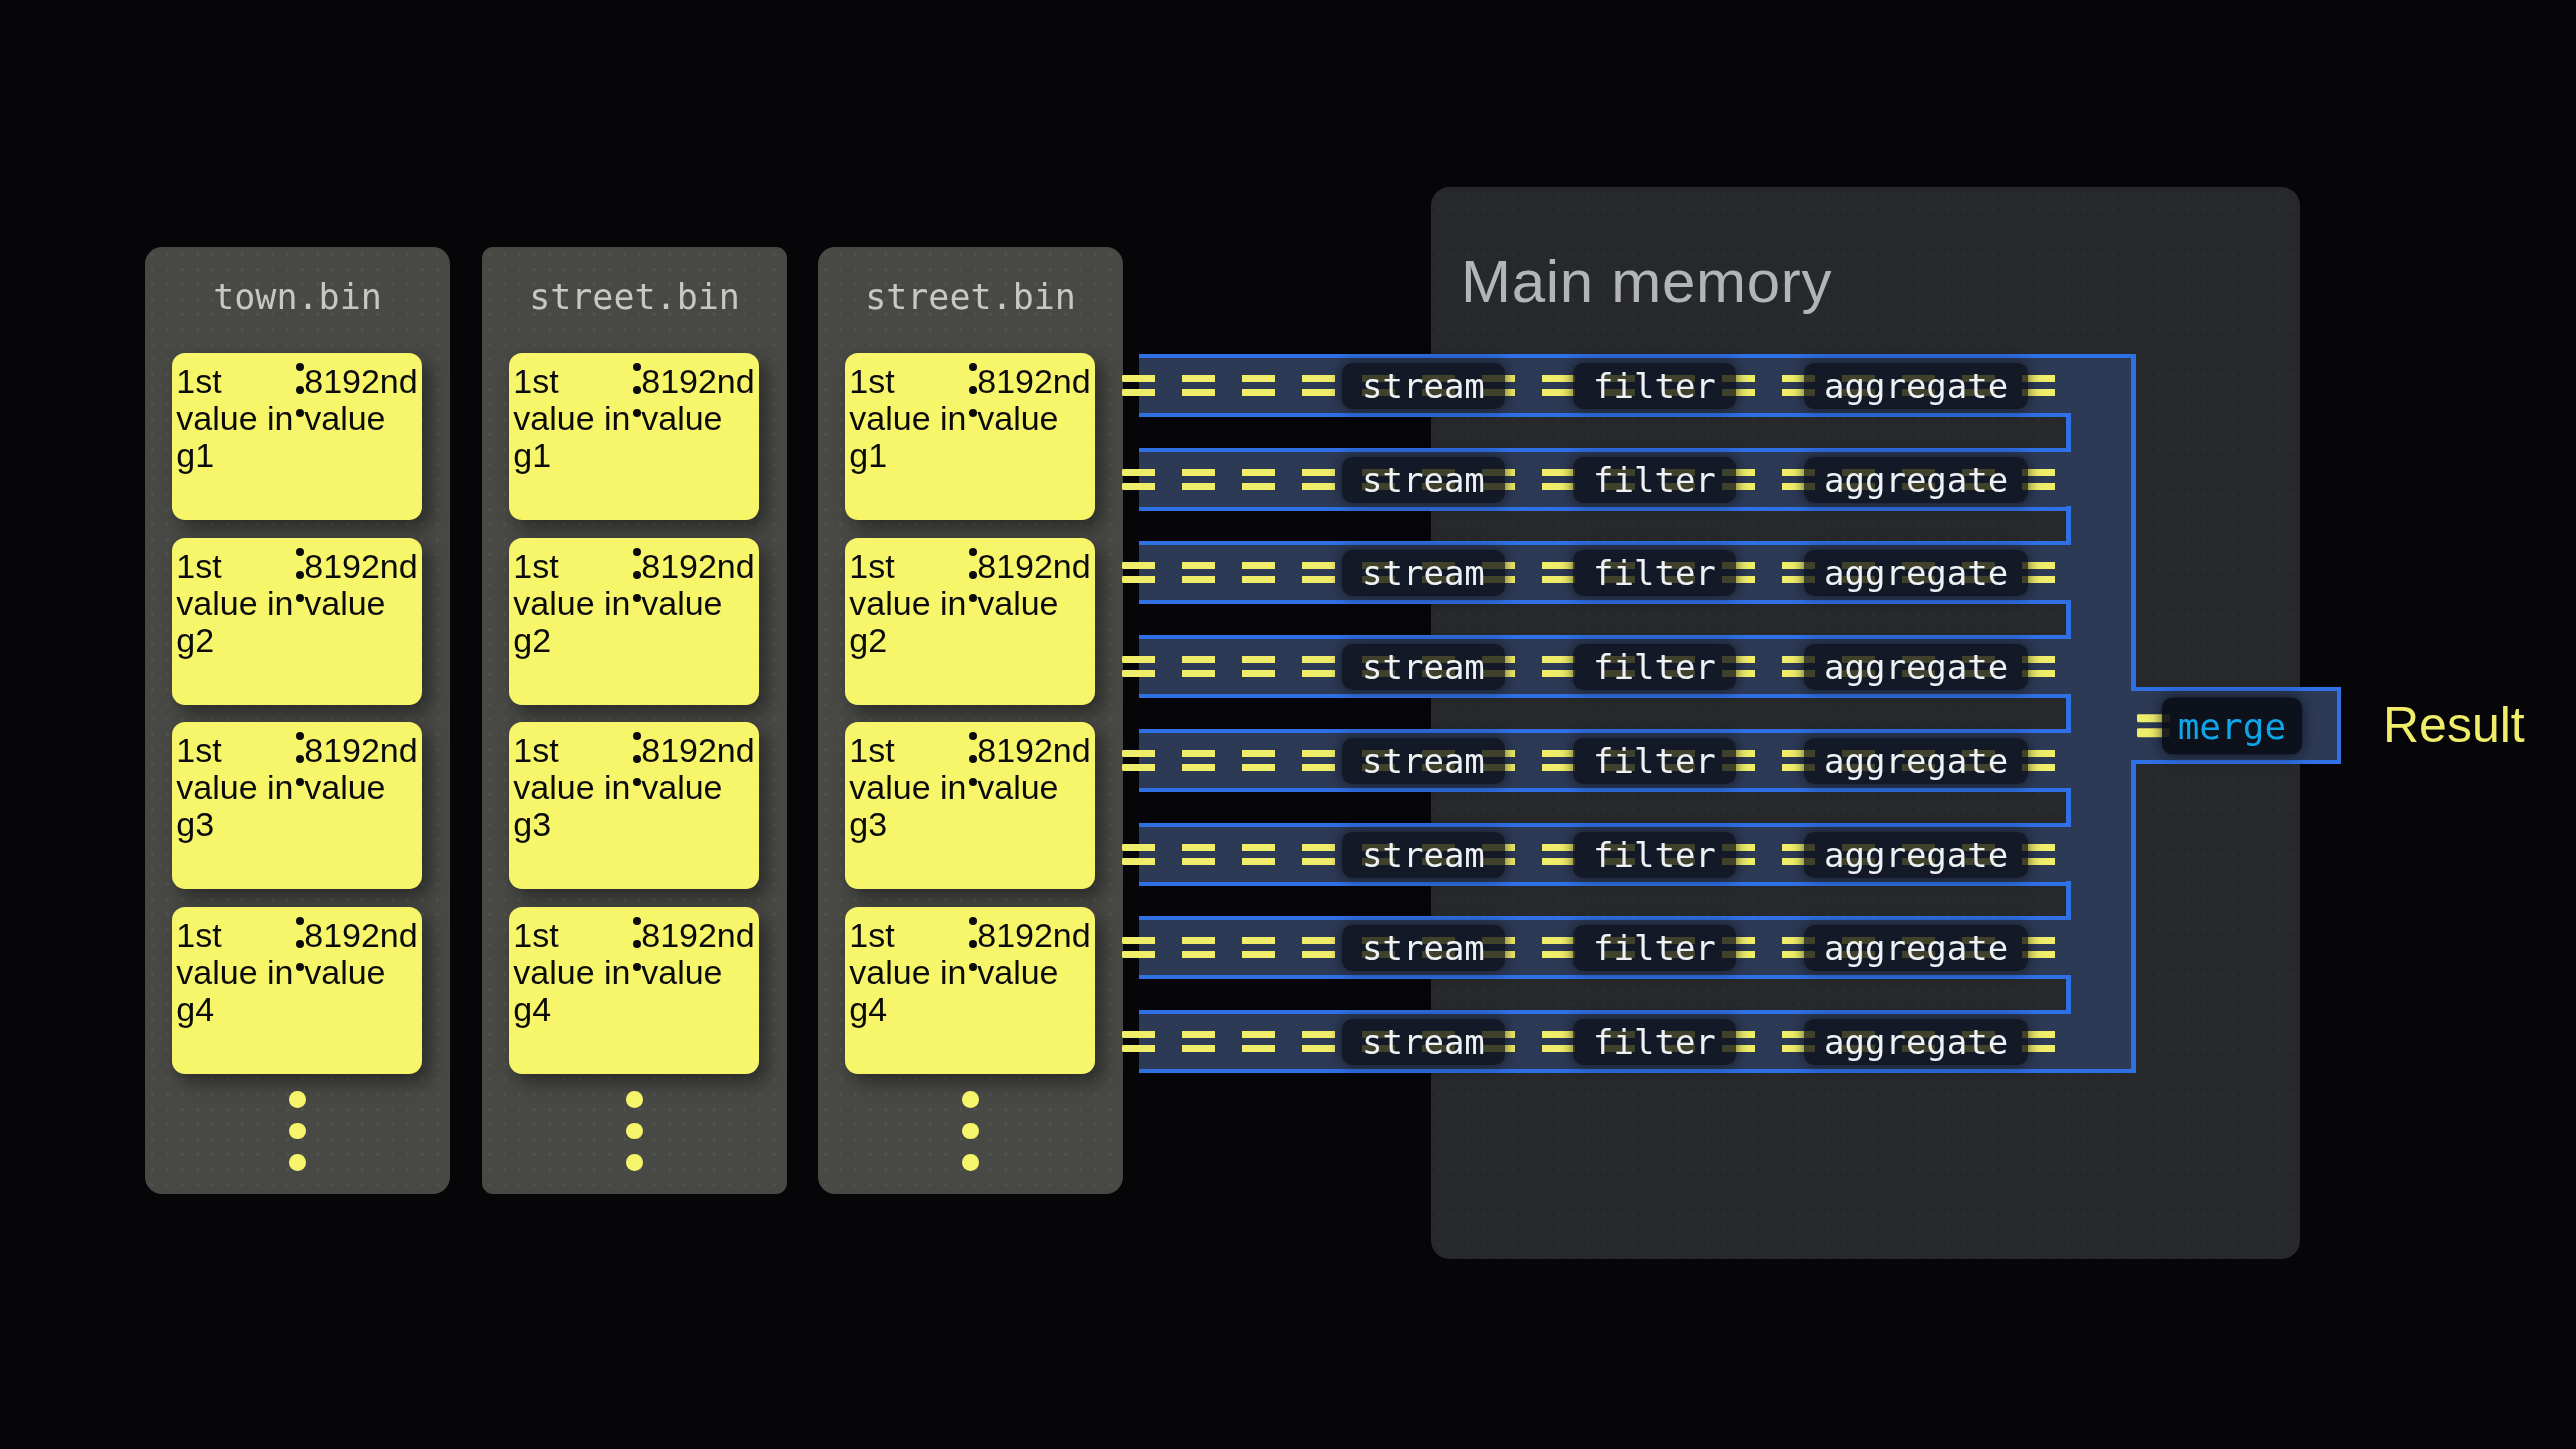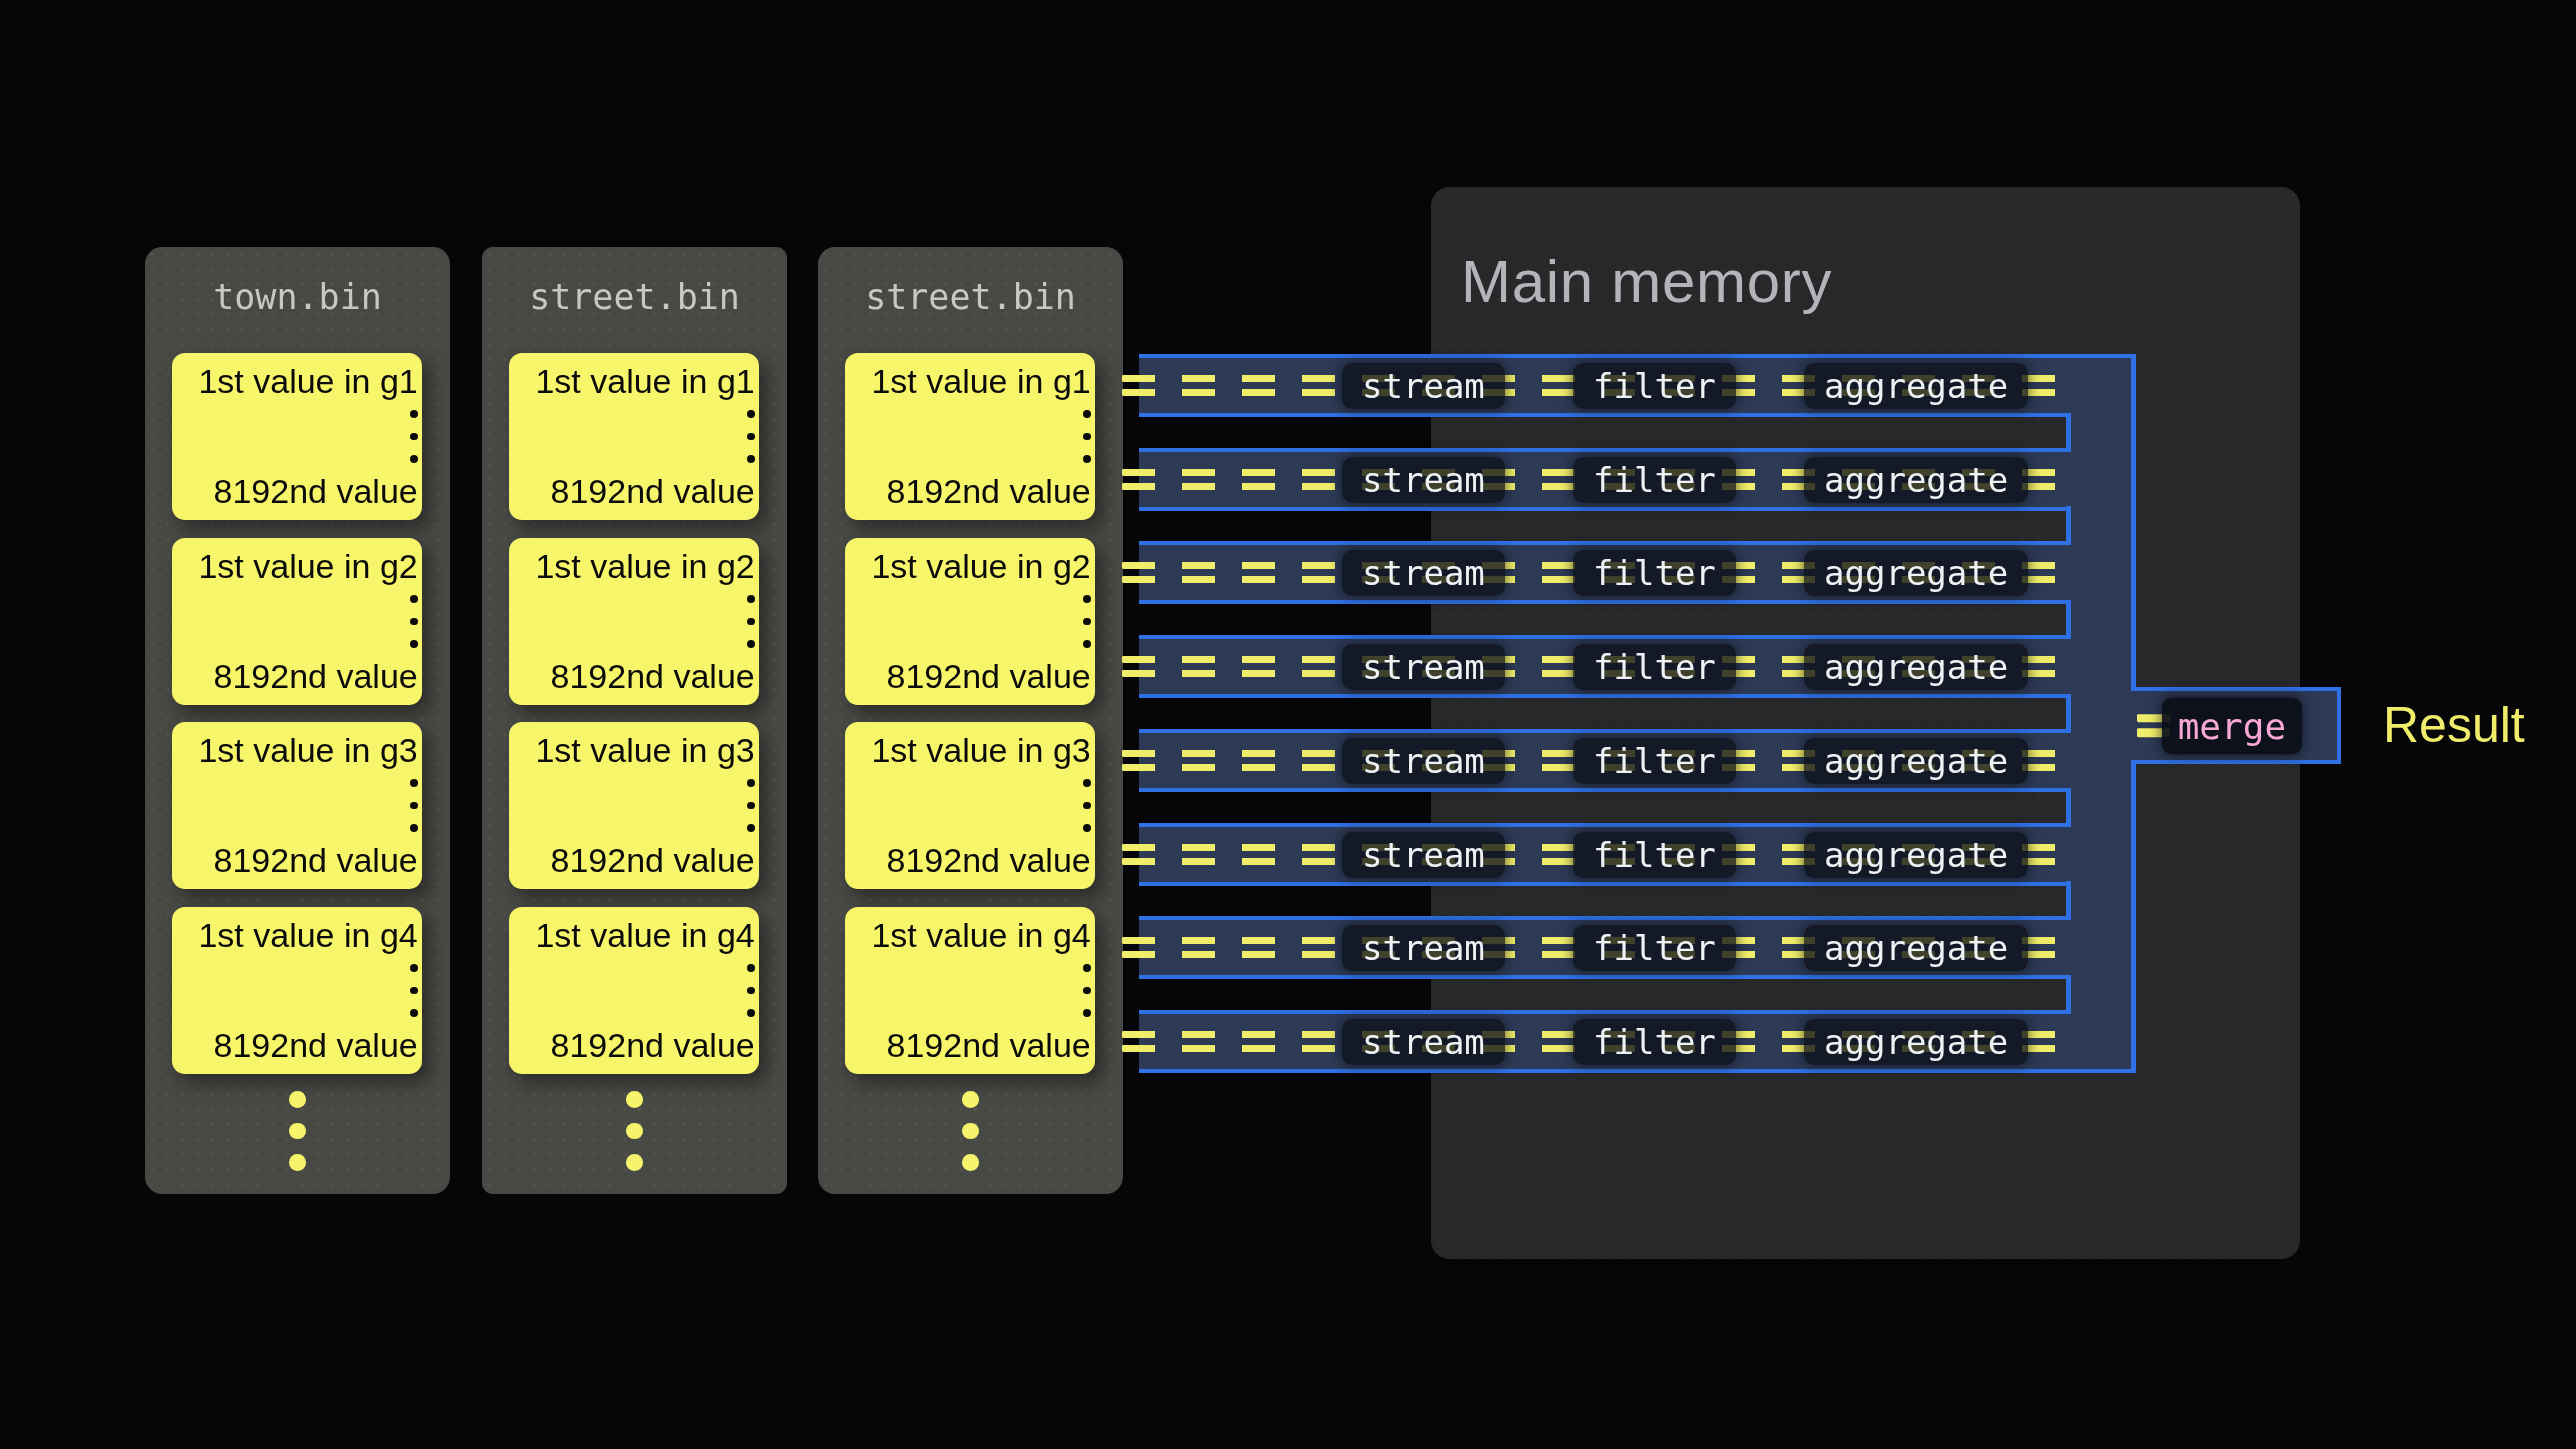--- a/index.html
+++ b/index.html
@@ -7,21 +7,21 @@
           font-family:"Liberation Sans",sans-serif;}
 
   
   .file-col{position:absolute;top:247px;width:305px;height:947px;background:#484845;border-radius:17px;
             background-image:radial-gradient(rgba(255,255,255,0.045) 1.8px,transparent 2.1px);
             background-size:15px 15px;}
   .col-town{left:145px;} .col-street{left:482px;border-radius:11px;} .col-price{left:818px;}
   .file-title{position:absolute;top:33px;left:0;right:0;text-align:center;
               font-family:"DejaVu Sans Mono",monospace;font-size:35px;line-height:35px;color:#c7c7c6;}
   .vbox{position:absolute;left:27px;width:250px;height:167px;background:#f7f66b;border-radius:13px;
-        box-shadow:7.2px 8.6px 17px rgba(0,0,0,0.40);display:flex;flex-direction:column;align-items:flex-end;
+        box-shadow:7.2px 8.6px 17px rgba(0,0,0,0.40);display:flex;flex-direction:row;align-items:flex-start;
         box-sizing:border-box;padding:10px 4.3px;color:#0b0b0b;font-size:34px;line-height:37px;}
   .vb0{top:106px;} .vb1{top:291px;} .vb2{top:475px;} .vb3{top:660px;}
   .vdots{flex:1;display:flex;flex-direction:column;justify-content:center;align-items:center;gap:15px;}
   .vdots i{width:7.9px;height:7.9px;border-radius:50%;background:#0b0b0b;}
   .col-dots{position:absolute;left:0;right:0;top:844px;display:flex;flex-direction:column;align-items:center;gap:15px;}
   .col-dots i{width:16.5px;height:16.5px;border-radius:50%;background:#f5f46a;}
 
   
   .memory{position:absolute;left:1431px;top:187px;width:869px;height:1072px;background:#26282a;border-radius:18.6px;
           background-image:radial-gradient(rgba(255,255,255,0.02) 1.8px,transparent 2.1px);background-size:15px 15px;}
@@ -49,21 +49,21 @@
   .trunk-border{position:absolute;left:992px;width:5px;background:#2f70e5;}
   .tb-top{top:0;height:333px;} .tb-bottom{top:410px;height:309px;}
 
   
   .merge-box{position:absolute;left:992px;top:333px;width:210px;height:77px;background:#2d3a56;box-sizing:border-box;
              border:4.3px solid #2f70e5;border-left:none;}
   .merge-dash{position:absolute;left:5.7px;top:50%;transform:translateY(-50%);width:33px;display:flex;
               flex-direction:column;gap:6.4px;}
   .merge-dash .bar{height:8.6px;border-radius:1.4px;background:#f0ed6a;}
   .merge-chip{position:absolute;left:31px;top:50%;transform:translateY(-50%);height:57px;padding:0 15.7px;
-              border-radius:10px;background:rgba(11,14,22,0.92);color:#f9a8d4;
+              border-radius:10px;background:rgba(11,14,22,0.92);color:#0ea5e9;
               font-family:"DejaVu Sans Mono",monospace;font-size:36px;display:flex;align-items:center;
               box-shadow:0 0 13px rgba(4,7,13,0.7);}
   .result{position:absolute;left:2383px;top:698px;font-size:50px;line-height:1.1;color:#f0ed6a;}
 </style>
 </head>
 <body>
 
 <div class="canvas">
 
   <div class="memory">

